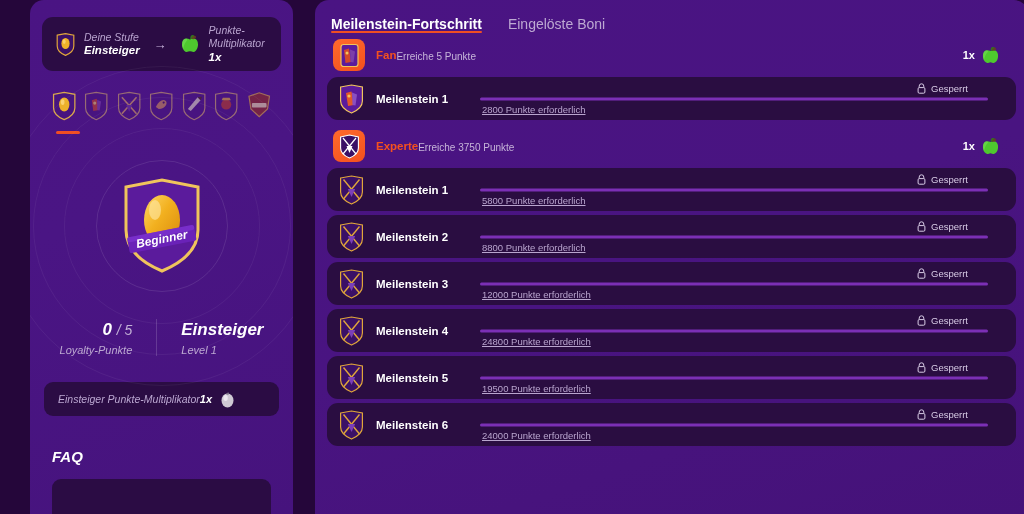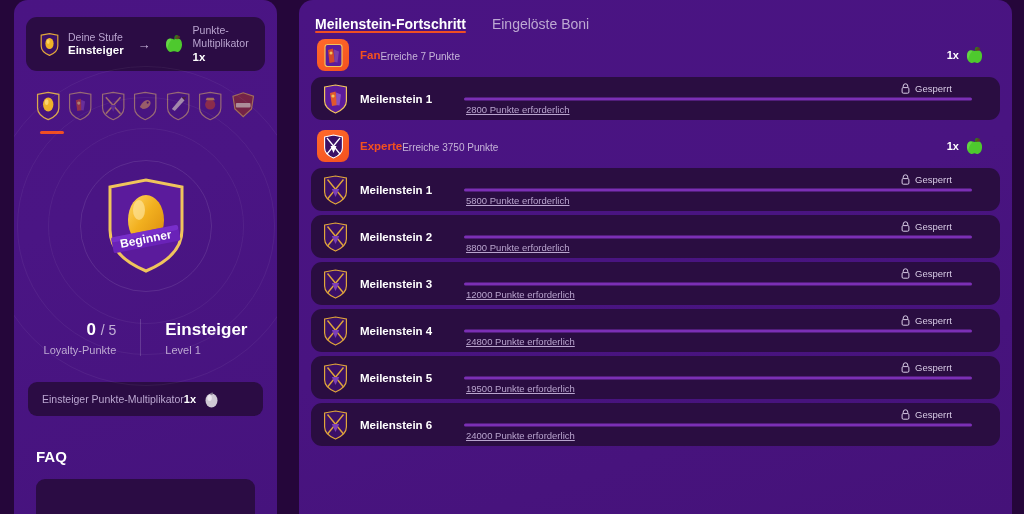--- a/index.html
+++ b/index.html
@@ -8,25 +8,26 @@
     background: #25063a;
     font-family: "Liberation Sans", sans-serif;
     overflow: hidden;
   }
   .page { position: relative; width: 1024px; height: 514px; display: flex; background: #25063a; }
 
   
   .sidebar {
     position: relative;
     width: 263px; height: 514px;
-    margin-left: 14px;
+    margin-left: 30px;
     background: linear-gradient(160deg, #4a1483 0%, #4a1584 40%, #46137d 100%);
     border-radius: 14px 14px 0 0;
     overflow: hidden;
     flex: 0 0 263px;
+    font-style: italic;
   }
   .tier-card {
     margin: 17px 12px 0 12px;
     background: #2b0c44;
     border-radius: 11px;
     height: 54px;
     display: flex;
     align-items: center;
     padding: 0 14px;
   }
@@ -354,21 +355,21 @@
       <span class="group-icon">
         <svg viewBox="0 0 21 25">
           <rect x="2" y="1.5" width="17" height="22" rx="2.5" fill="#5b1b9c" stroke="#f0c45c" stroke-width="1.2"></rect>
           <path d="M5 7 L10 5.5 L12 19 L6.5 20 Z" fill="#d4482a"></path>
           <path d="M11 6.5 L16 8.5 L14.5 19.5 L11.5 19 Z" fill="#7b3fa8"></path>
           <circle cx="8" cy="10" r="1.5" fill="#f0c45c"></circle>
         </svg>
       </span>
       <span class="group-texts">
         <span class="group-name">Fan</span>
-        <span class="group-desc">Erreiche 7 Punkte</span>
+        <span class="group-desc">Erreiche 5 Punkte</span>
       </span>
       <span class="group-reward">
         <span class="rx">1x</span>
         <span class="reward-apple">
           <svg viewBox="0 0 19 18">
             <path d="M6.2 4.2 Q2.9 4.2 2.1 8 Q1.3 12.3 3.8 15.6 Q5.7 17.8 7.8 16.7 Q9.5 15.9 11.2 16.7 Q13.3 17.8 15.2 15.6 Q17.7 12.3 16.9 8 Q16.1 4.2 12.8 4.2 Q11 4.2 9.5 5 Q8 4.2 6.2 4.2 Z" fill="#4ec92e"></path>
             <path d="M6.2 4.2 Q2.9 4.2 2.1 8 Q1.5 11.3 3.1 14.2 Q4 8.5 7.1 5.7 Z" fill="#7ae05c" opacity=".5"></path>
             <path d="M9.7 4.7 Q9.5 2.3 11 1.1 Q13 0.5 13.9 1.9 Q14.3 3.4 12.5 4.2 Q11 4.7 9.7 4.7 Z" fill="#2f7a1c"></path>
             <ellipse cx="13.1" cy="3.2" rx="2.3" ry="1.5" fill="#6b3f1e" opacity=".75" transform="rotate(-18 13.1 3.2)"></ellipse>
           </svg>

